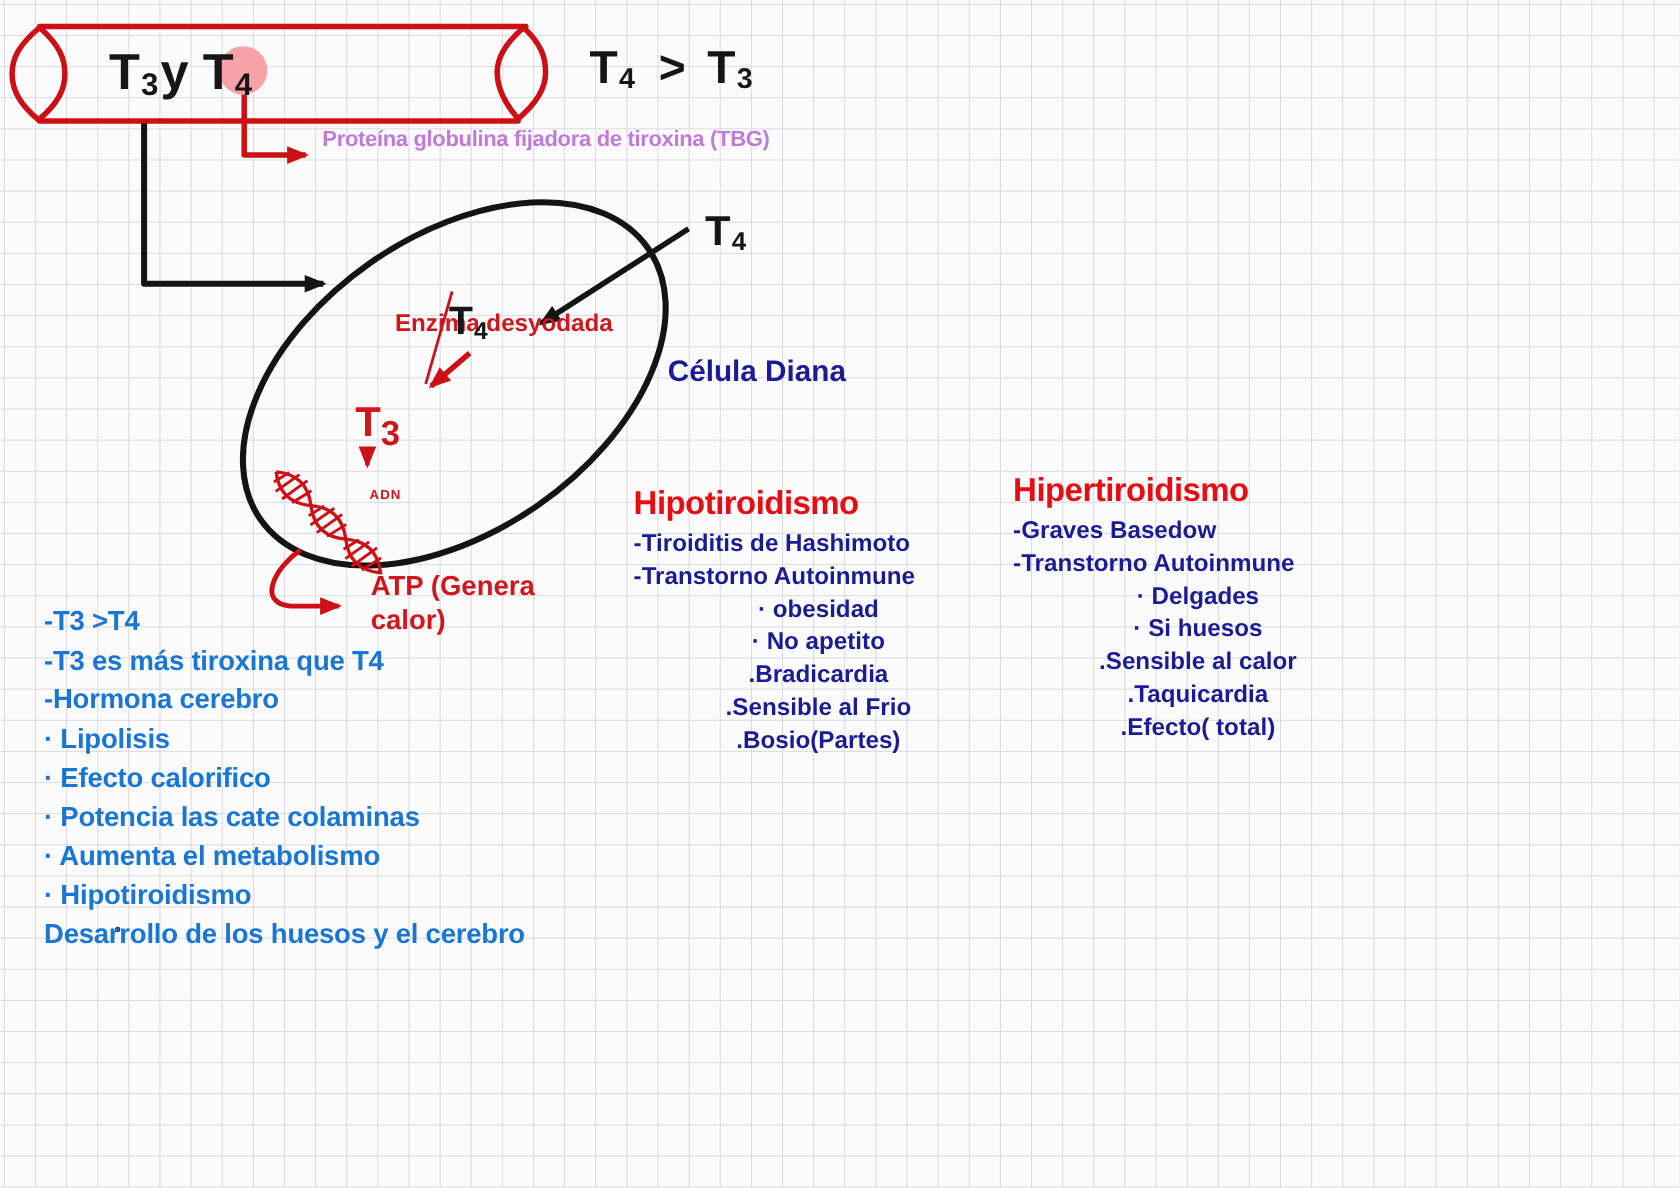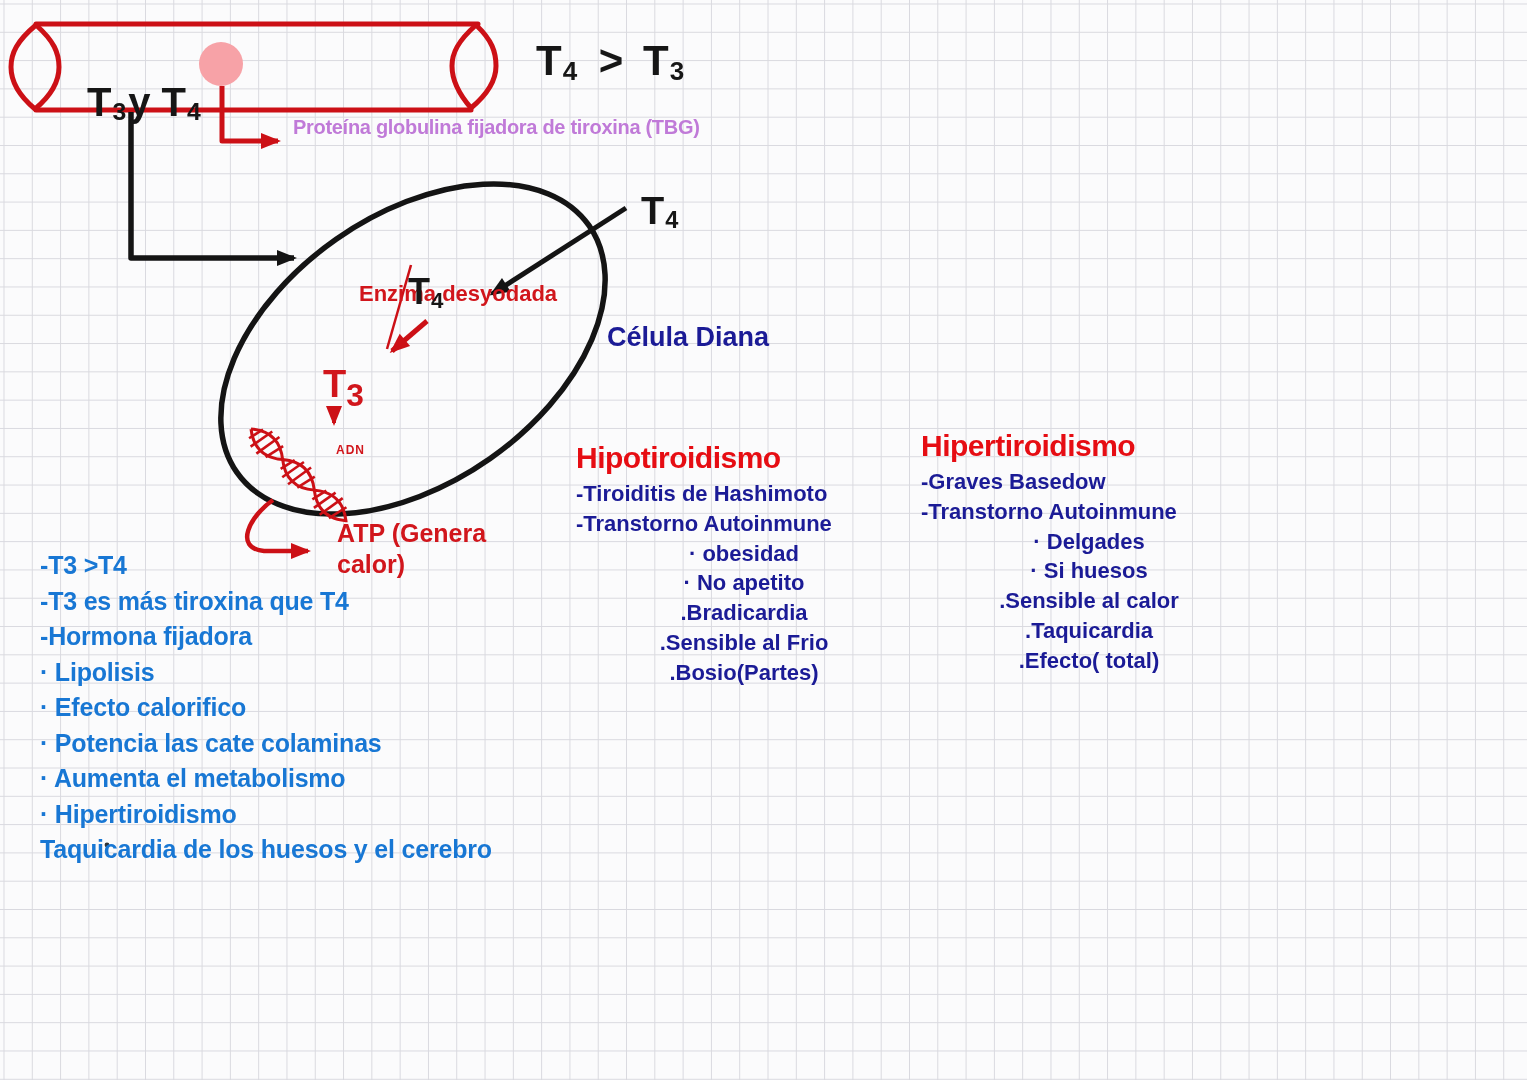--- a/index.html
+++ b/index.html
@@ -88,21 +88,21 @@
           <path d="M114,-14 L109,14"></path>
           <path d="M123,-10 L118,10"></path>
       </g>
     </g>
 
     <path d="M273,500 C250,516 233,548 264,551 L308,551" fill="none" stroke="#cc1016" stroke-width="4.5" marker-end="url(#ah-red)"></path>
 
     <circle cx="107" cy="845" r="2.4" fill="#333"></circle>
   </svg>
 
-  <div class="txt big" style="left:87px;top:40px;font-size:40px;margin-top:40px;"><span>T</span><sub>3</sub><span>y T</span><sub>4</sub></div>
+  <div class="txt big" style="left:99px;top:40px;font-size:46px;"><span>T</span><sub>3</sub><span>y T</span><sub>4</sub></div>
 
   <div class="txt big" style="left:536px;top:37px;font-size:42px;word-spacing:8px;"><span>T</span><sub>4</sub><span> &gt; T</span><sub>3</sub></div>
 
   <div class="txt purple" style="left:293px;top:116px;font-size:20px;letter-spacing:-0.3px;">Proteína globulina fijadora de tiroxina (TBG)</div>
 
   <div class="txt red" style="left:359px;top:234px;font-size:22px;margin-top:48px;">Enzima desyodada</div>
 
   <div class="txt big" style="left:408px;top:272px;font-size:36px;"><span>T</span><sub>4</sub></div>
 
   <div class="txt big" style="left:641px;top:190px;font-size:38px;"><span>T</span><sub>4</sub></div>
@@ -112,27 +112,27 @@
   <div class="txt red" style="left:323px;top:363px;font-size:38px;"><span>T</span><sub>3</sub></div>
 
   <div class="txt red" style="left:336px;top:444px;font-size:12px;letter-spacing:1px;">ADN</div>
 
   <div class="txt red prewrap" style="left:337px;top:518px;font-size:25px;line-height:31px;">ATP (Genera
 calor)</div>
 
   <div class="txt blue" style="left:40px;top:551px;font-size:25px;letter-spacing:-0.2px;">
     <div class="noteline">-T3 &gt;T4</div>
     <div class="noteline">-T3 es más tiroxina que T4</div>
-    <div class="noteline">-Hormona fijadora</div>
+    <div class="noteline">-Hormona cerebro</div>
     <div class="noteline">· Lipolisis</div>
     <div class="noteline">· Efecto calorifico</div>
     <div class="noteline">· Potencia las cate colaminas</div>
     <div class="noteline">· Aumenta el metabolismo</div>
-    <div class="noteline">· Hipertiroidismo</div>
-    <div class="noteline">Taquicardia de los huesos y el cerebro</div>
+    <div class="noteline">· Hipotiroidismo</div>
+    <div class="noteline">Desarrollo de los huesos y el cerebro</div>
   </div>
 
   <div class="sec" style="left:576px;top:441px;">
     <div class="sec-title titlered">Hipotiroidismo</div>
     <div class="sec-lines navy">
       <div class="al">-Tiroiditis de Hashimoto</div>
       <div class="al">-Transtorno Autoinmune</div>
       <div class="ac">· obesidad</div>
       <div class="ac">· No apetito</div>
       <div class="ac">.Bradicardia</div>

